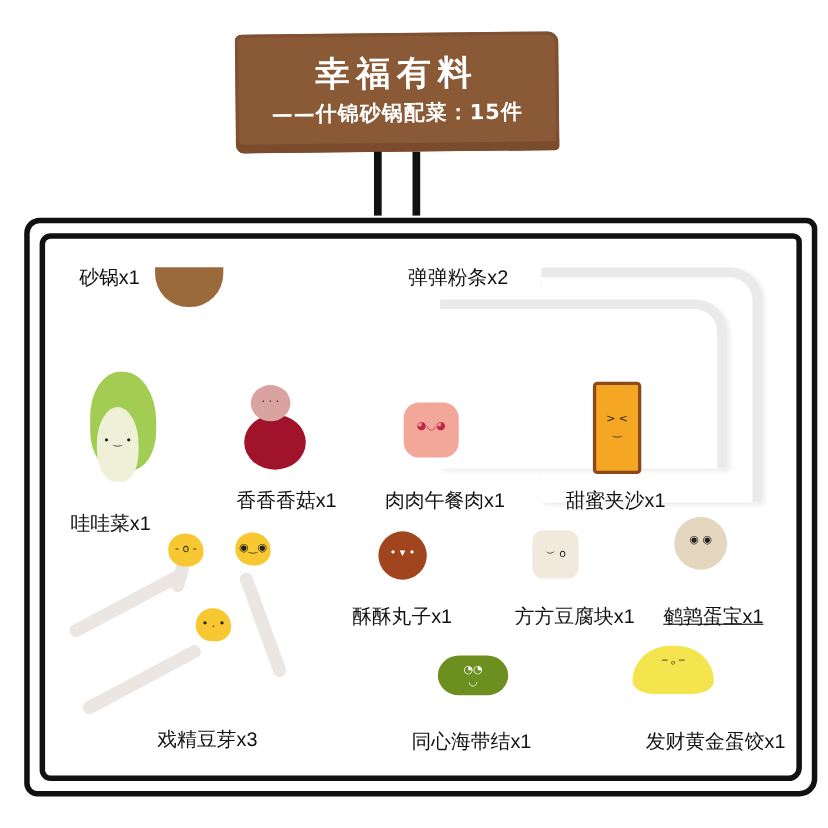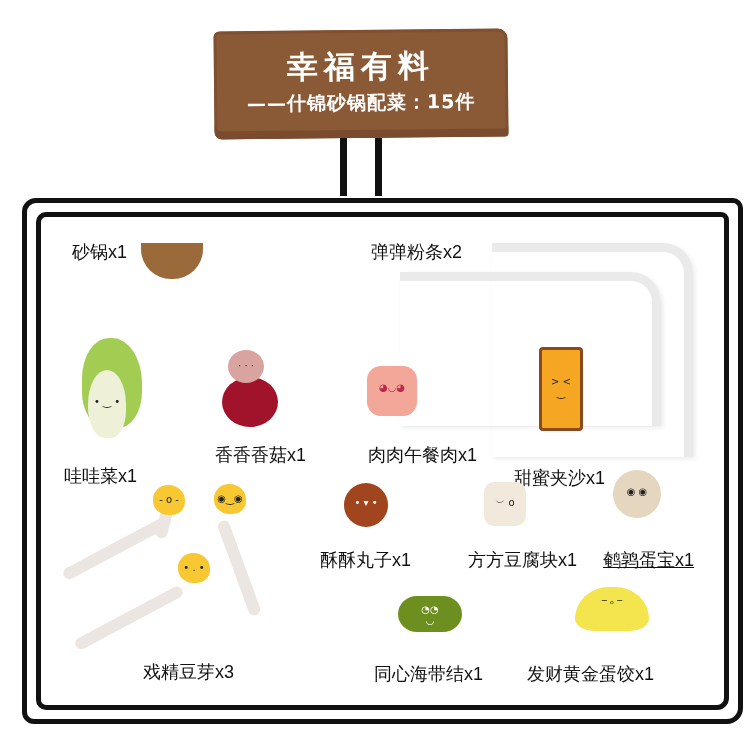--- a/index.html
+++ b/index.html
@@ -79,26 +79,26 @@
 
 <div class="abs mush-body"></div>
 <div class="abs mush-cap">
   <div class="face" style="margin-top:10px;">· · ·</div>
 </div>
 <div class="abs label" style="left:215px; top:443px;">香香香菇x1</div>
 
 <div class="abs lunch">
   <div class="face" style="margin-top:16px; color:#c0264a;">◕◡◕</div>
 </div>
-<div class="abs label" style="left:368px; top:443px;">肉肉午餐肉x1</div>
+<div class="abs label" style="left:350px; top:443px;">肉肉午餐肉x1</div>
 
 <div class="abs fried">
   <div class="face" style="margin-top:26px;">&gt; &lt;<br>‿</div>
 </div>
-<div class="abs label" style="left:514px; top:443px;margin-top:23px;">甜蜜夹沙x1</div>
+<div class="abs label" style="left:514px; top:443px;">甜蜜夹沙x1</div>
 
 <div class="abs sprout-stem" style="left:64px; top:570px; width:120px; transform:rotate(-28deg);"></div>
 <div class="abs sprout-stem" style="left:160px; top:532px; width:30px; transform:rotate(-75deg);"></div>
 <div class="abs sprout-head" style="left:153px; top:485px;">
     <div class="face" style="margin-top:9px;">- o -</div>
   </div>
 
 <div class="abs sprout-stem" style="left:222px; top:515px; width:100px; transform:rotate(70deg);"></div>
 <div class="abs sprout-head" style="left:214px; top:484px;">
     <div class="face" style="margin-top:9px;">◉‿◉</div>
@@ -126,13 +126,13 @@
 <div class="abs label" style="left:603px; top:548px;text-decoration:underline;">鹌鹑蛋宝x1</div>
 
 <div class="abs kelp">
     <div class="face" style="margin-top:8px; color:#fff;">◔◔<br>◡</div>
   </div>
 <div class="abs label" style="left:374px; top:662px;">同心海带结x1</div>
 
 <div class="abs dumpling">
     <div class="face" style="margin-top:12px;">‾ ᵒ ‾</div>
   </div>
-<div class="abs label" style="left:527px; top:662px;">发财黄金蛋饺x1</div>
+<div class="abs label" style="left:587px; top:662px;">发财黄金蛋饺x1</div>
 
 </body></html>

